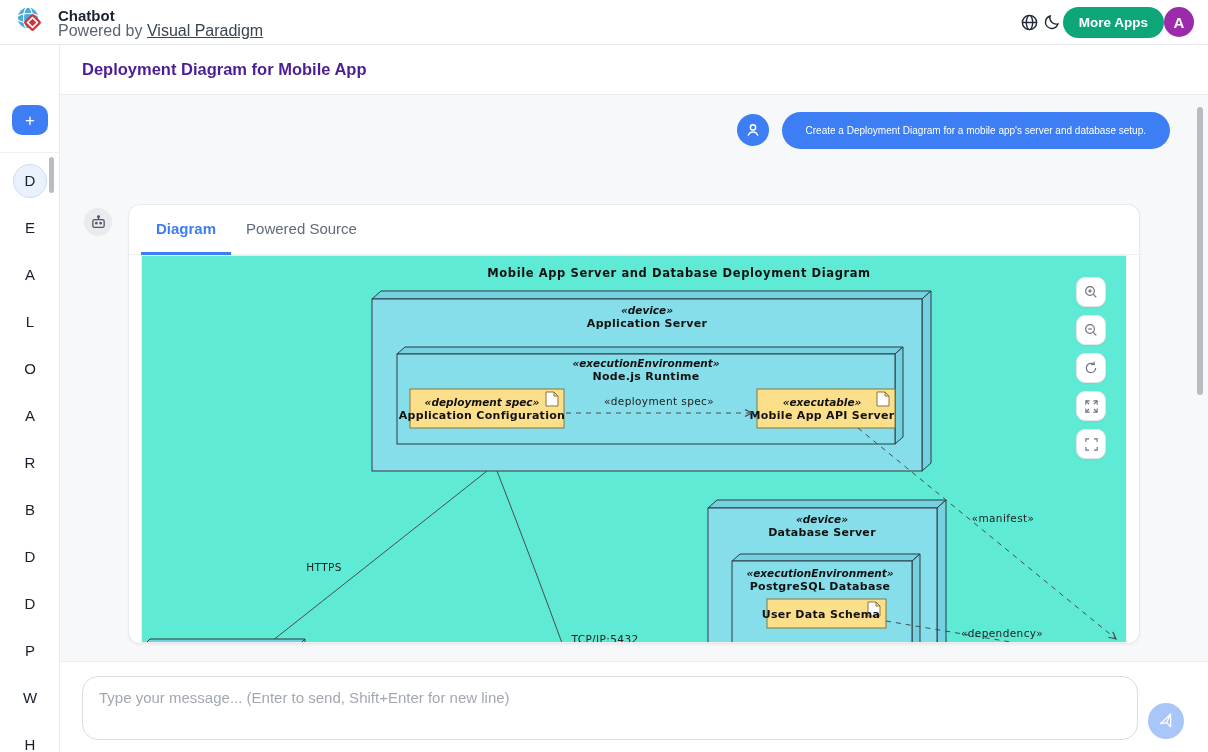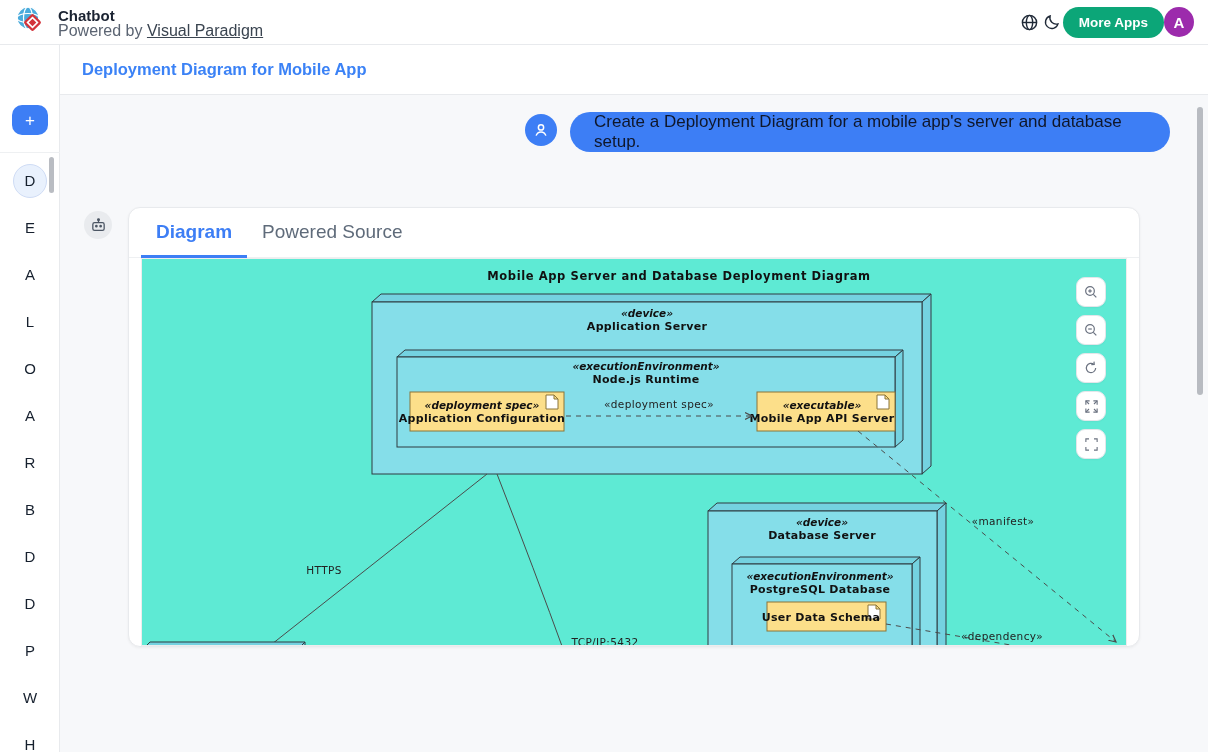--- a/index.html
+++ b/index.html
@@ -11,44 +11,44 @@
   .brand-text .t { font-size:15px; font-weight:700; color:#1b2332; line-height:17px; }
   .brand-text .s { font-size:16px; color:#5b6472; line-height:14px; }
   .brand-text .s a { color:#3a4450; text-decoration:underline; cursor:pointer; }
   .header-actions { margin-left:auto; display:flex; align-items:center; }
   .icon-btn { width:22px; height:22px; display:flex; align-items:center; justify-content:center; cursor:pointer; color:#1f2937; }
   .more-apps { background:#0ca678; color:#fff; font-size:13.5px; font-weight:700; border:none; border-radius:17px; padding:8px 16px; cursor:pointer; }
   .avatar { width:30px; height:30px; border-radius:50%; background:#9c2bac; color:#fff; font-weight:700; font-size:15px; display:flex; align-items:center; justify-content:center; cursor:pointer; }
 
   
   .titlebar { position:absolute; left:60px; top:45px; width:1148px; height:50px; background:#fff; border-bottom:1px solid #e8eaed; display:flex; align-items:center; z-index:20; }
-  .page-title { margin-left:22px; font-size:16.5px; font-weight:700; color:#3b82f6; }
+  .page-title { margin-left:22px; font-size:16.5px; font-weight:700; color:#4c1d95; }
 
   
   .sidebar { position:absolute; left:0; top:45px; width:60px; height:707px; background:#fff; border-right:1px solid #e8eaed; z-index:25; }
   .panel-toggle { position:absolute; left:17px; top:16px; width:18px; height:16px; cursor:pointer; color:#1f2937; }
   .new-chat { position:absolute; left:12px; top:60px; width:36px; height:30px; border:none; border-radius:10px; background:#3d7ef5; color:#fff; font-size:17px; cursor:pointer; line-height:1; }
   .side-divider { position:absolute; left:0; top:107px; width:60px; height:1px; background:#eef0f2; }
   .chat-list { position:absolute; left:0; top:112px; width:60px; }
   .chat-item { width:60px; height:47px; display:flex; align-items:center; justify-content:center; cursor:pointer; }
   .chat-item span { font-size:15px; color:#16202e; }
   .chat-item.active .circ { width:34px; height:34px; border-radius:50%; background:#e9f1fd; border:1px solid #cfdcf5; display:flex; align-items:center; justify-content:center; }
   .side-scroll { position:absolute; left:49px; top:112px; width:5px; height:36px; background:#b9bcc2; border-radius:3px; }
 
   
   .chat-area { position:absolute; left:60px; top:95px; width:1148px; height:657px; background:#f7f8fa; overflow:hidden; }
   .user-row { display:flex; justify-content:flex-end; align-items:flex-start; gap:13px; margin:17px 38px 0 0; }
   .user-avatar { width:32px; height:32px; border-radius:50%; background:#3d7ef5; display:flex; align-items:center; justify-content:center; margin-top:2px; }
-  .bubble { background:#3d7ef5; color:#0f172a; font-size:17px; border-radius:24px; padding:0 24px; max-width:600px; }
+  .bubble { background:#3d7ef5; color:#ffffff; font-size:10px; border-radius:24px; padding:13px 24px; max-width:600px; }
   .bot-row { display:flex; align-items:flex-start; gap:16px; margin:55px 0 0 24px; }
   .bot-avatar { width:28px; height:28px; border-radius:50%; background:#e9ebee; display:flex; align-items:center; justify-content:center; margin-top:4px; color:#4b5563; }
 
   .card { width:1012px; background:#fff; border:1px solid #e8eaed; border-radius:12px; box-shadow:0 1px 3px rgba(0,0,0,.05); }
   .tabs { display:flex; align-items:stretch; height:50px; border-bottom:1px solid #eef0f2; padding-left:12px; }
-  .tab { padding:0 15px; display:flex; align-items:center; font-size:19px; color:#5f6b7a; font-weight:500; cursor:pointer; border-bottom:3px solid transparent; margin-bottom:-1px;text-align:center; }
+  .tab { padding:0 15px; display:flex; align-items:center; font-size:15px; color:#5f6b7a; font-weight:500; cursor:pointer; border-bottom:3px solid transparent; margin-bottom:-1px;text-align:center; }
   .tab.active { color:#3d7ef5; font-weight:700; border-bottom-color:#3d7ef5; }
   .diagram-wrap { margin:0 12px; border:1px solid #ededed; background:#5eead4; height:388px; overflow:hidden; }
   .diagram-wrap svg { display:block; }
 
   
   .controls { position:absolute; left:1016px; top:182px; display:flex; flex-direction:column; gap:8px; z-index:10; }
   .ctrl { width:30px; height:30px; background:#fff; border:1px solid #e3e6ea; border-radius:9px; display:flex; align-items:center; justify-content:center; color:#6b7280; cursor:pointer; box-shadow:0 1px 2px rgba(0,0,0,.04); }
 
   .main-scroll { position:absolute; left:1137px; top:12px; width:6px; height:288px; background:#b8bbc1; border-radius:3px; }
 
@@ -321,13 +321,22 @@
           <polyline points="8,3 3,3 3,8"></polyline>
           <polyline points="16,3 21,3 21,8"></polyline>
           <polyline points="8,21 3,21 3,16"></polyline>
           <polyline points="16,21 21,21 21,16"></polyline>
         </svg>
     </div>
   </div>
 
   <div class="main-scroll"></div>
 
+  <div class="input-panel">
+    <textarea class="msg-input" placeholder="Type your message... (Enter to send, Shift+Enter for new line)" style=""></textarea>
+    <button class="send-btn">
+      <svg width="17" height="17" viewBox="0 0 24 24" fill="none" stroke="#fff" stroke-width="1.8" stroke-linejoin="round" transform="rotate(-20)">
+          <path d="M3 12 L21 4 L15 21 L11.5 13.5 Z"></path>
+          <line x1="11.5" y1="13.5" x2="21" y2="4"></line>
+        </svg>
+    </button>
+  </div>
 </main>
 
 </body></html>

